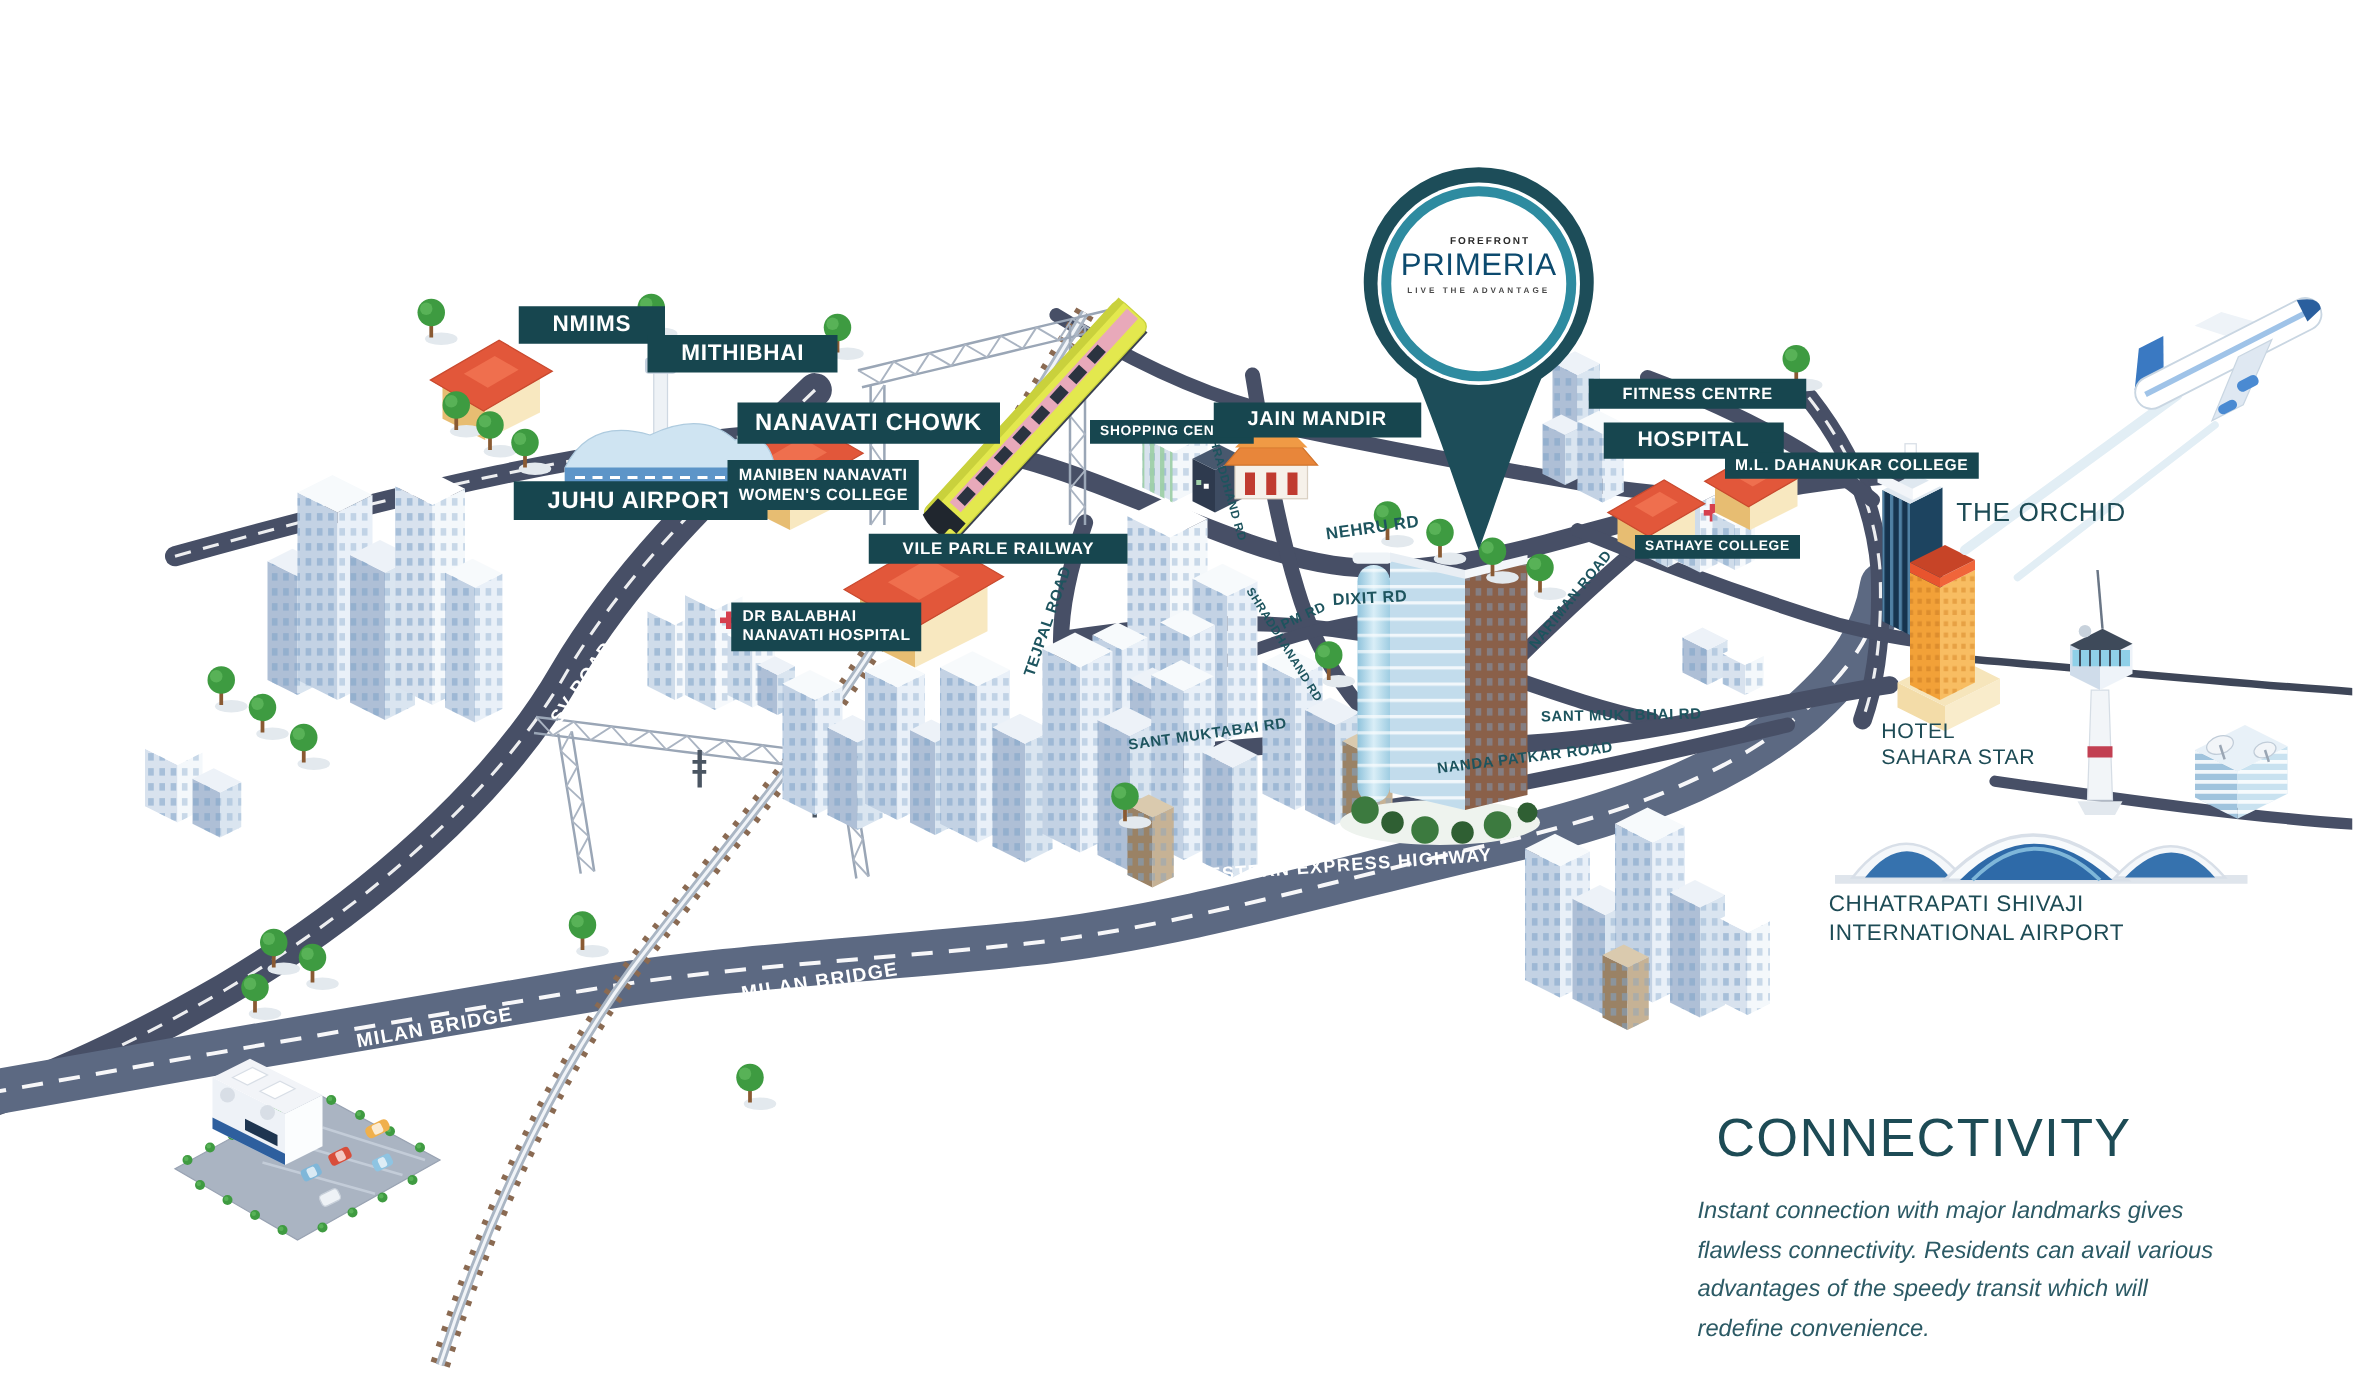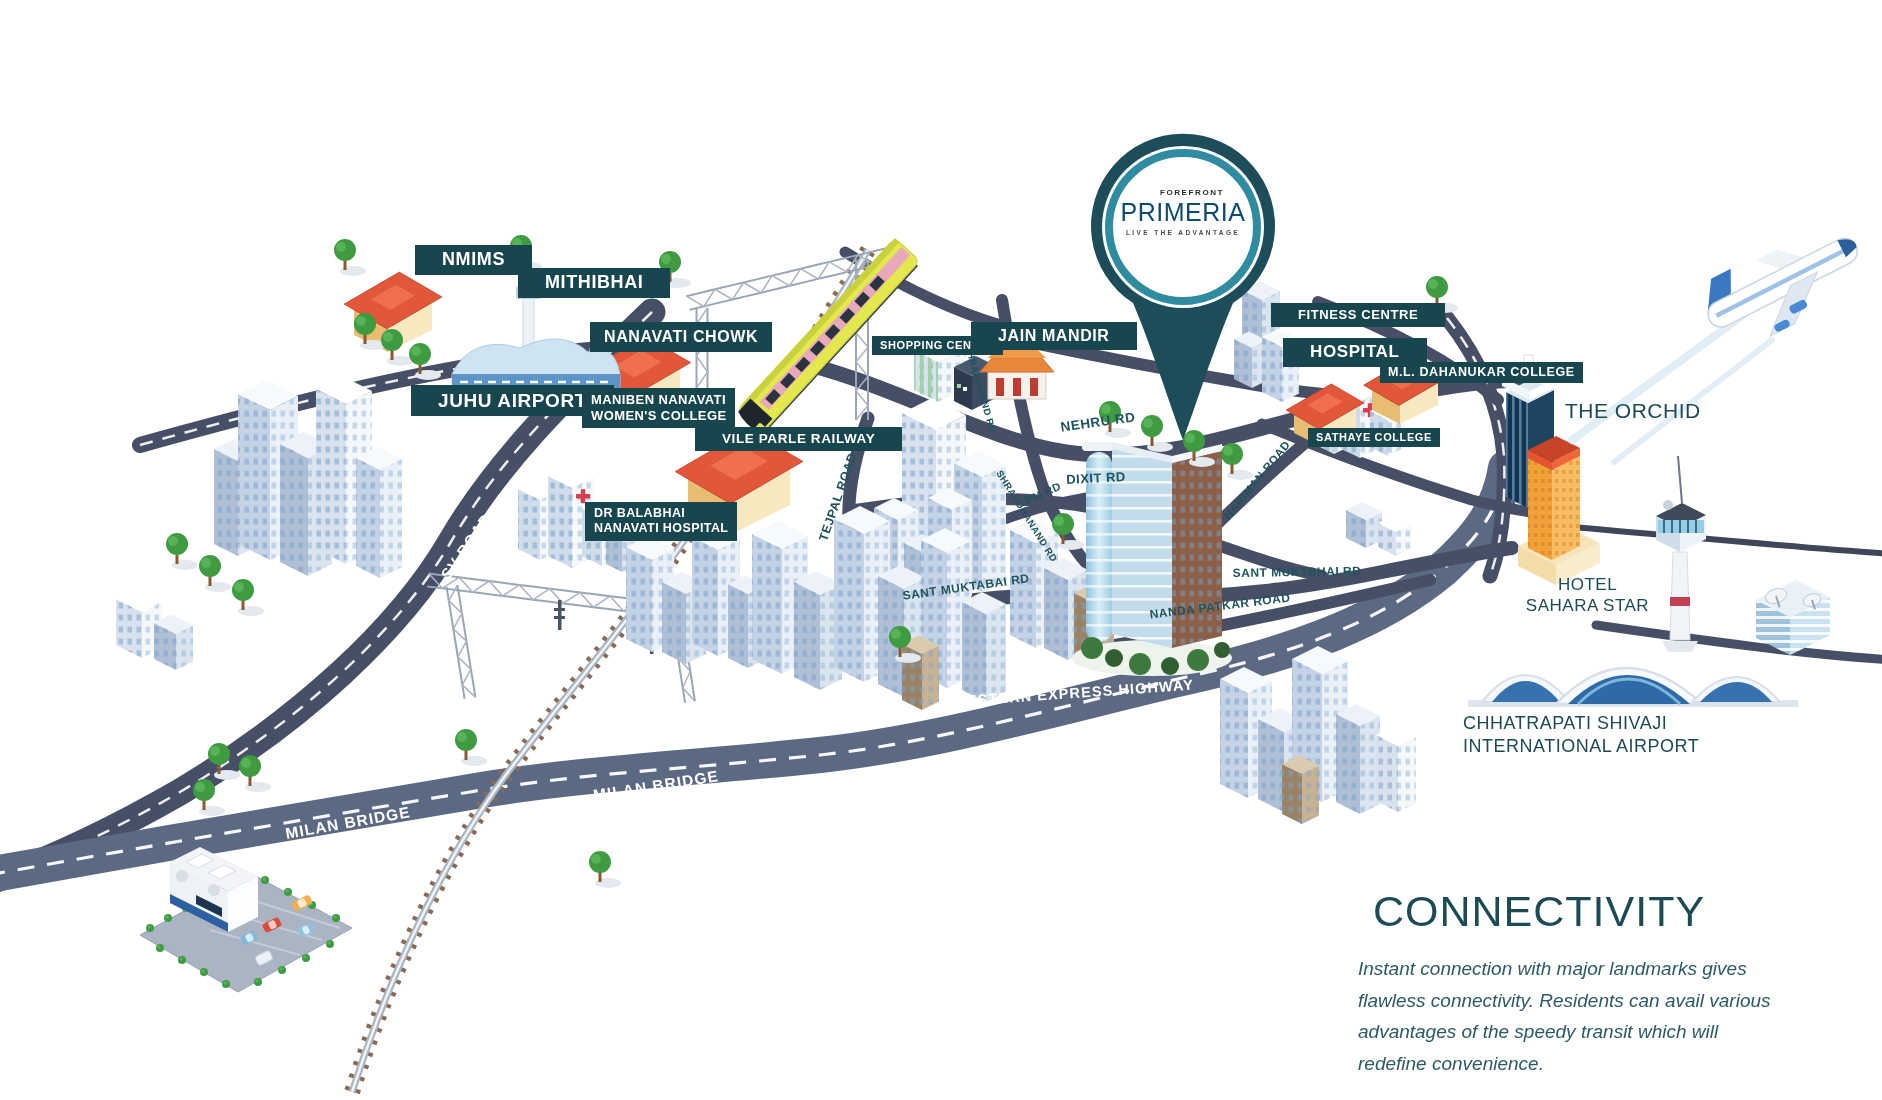--- a/index.html
+++ b/index.html
@@ -2,26 +2,26 @@
 <html style="--label_bg: #17464f; --map_text: #1d545e; --heading: #1d4b55; --body_text: #2c5a65; --road: #474f66; --highway: #5c6982; --pin: #1d4d59; --pin_ring: #2e8ba0; --train_yellow: #e3e84e; --roof_red: #e2573a;"><head>
 <meta charset="utf-8">
 <style>
   html,body{margin:0;padding:0;background:#ffffff;}
   .stage{position:relative;width:1882px;height:1100px;background:#ffffff;overflow:hidden;
          font-family:"Liberation Sans",sans-serif;}
   svg.map-art{position:absolute;left:0;top:0;}
   
   .lbl{position:absolute;background:var(--label_bg,#17464f);color:#fff;font-weight:bold;
        letter-spacing:.6px;padding:4px 27px;white-space:nowrap;line-height:1.22;z-index:30;}
-  .lbl.two{padding:4px 9px;letter-spacing:.4px;margin-top:20px;}
+  .lbl.two{padding:4px 9px;letter-spacing:.4px;}
   .lbl.two span{display:block;}
   
   .bigname{position:absolute;color:var(--heading,#1d4b55);font-weight:normal;white-space:nowrap;
            letter-spacing:.5px;z-index:30;line-height:1.25;}
-  .bigname.center span{display:block;text-align:center;}
+  .bigname.center span{display:block;text-align:left;}
   .bigname.two span{display:block;}
   
   .rd{position:absolute;color:var(--map_text,#1d545e);font-weight:bold;white-space:nowrap;
       letter-spacing:.5px;z-index:25;}
   .rd.white{color:#ffffff;letter-spacing:1.1px;}
   
   .pinlogo{position:absolute;left:1113px;top:188px;width:140px;text-align:center;z-index:40;}
   .pl-fore{font-size:8px;font-weight:bold;letter-spacing:1.6px;color:#2b2b2b;margin-left:18px;}
   .pl-name{font-size:25px;letter-spacing:.5px;color:#0c4a6e;margin-top:1px;}
   .pl-tag{font-size:6.5px;font-weight:bold;letter-spacing:2.4px;color:#4a4a4a;margin-top:2px;}
@@ -680,21 +680,21 @@
 
     <g>
       <path d="M 1183,440 C 1170,405 1152,348 1133,303 A 92 92 0 1 1 1233,303 C 1214,348 1196,405 1183,440 Z" fill="#1d4d59"></path>
       <circle cx="1183" cy="227" r="81" fill="#ffffff"></circle>
       <circle cx="1183" cy="227" r="74" fill="none" stroke="#2e8ba0" stroke-width="8"></circle>
     </g>
   </svg>
 
   <div class="lbl" style="left:415px;top:245px;font-size:18px">NMIMS</div>
   <div class="lbl" style="left:518px;top:268px;font-size:18px">MITHIBHAI</div>
-  <div class="lbl" style="left:590px;top:322px;font-size:16px;padding:5px 14px">NANAVATI CHOWK</div>
+  <div class="lbl" style="left:590px;top:322px;font-size:19px;padding:5px 14px">NANAVATI CHOWK</div>
   <div class="lbl" style="left:411px;top:385px;font-size:19px">JUHU AIRPORT</div>
   <div class="lbl two" style="left:582px;top:368px;font-size:13px">
     <span>MANIBEN NANAVATI</span>
     <span>WOMEN'S COLLEGE</span>
   </div>
   <div class="lbl" style="left:695px;top:427px;font-size:13.5px">VILE PARLE RAILWAY</div>
   <div class="lbl two" style="left:585px;top:482px;font-size:12.5px">
     <span>DR BALABHAI</span>
     <span>NANAVATI HOSPITAL</span>
   </div>

